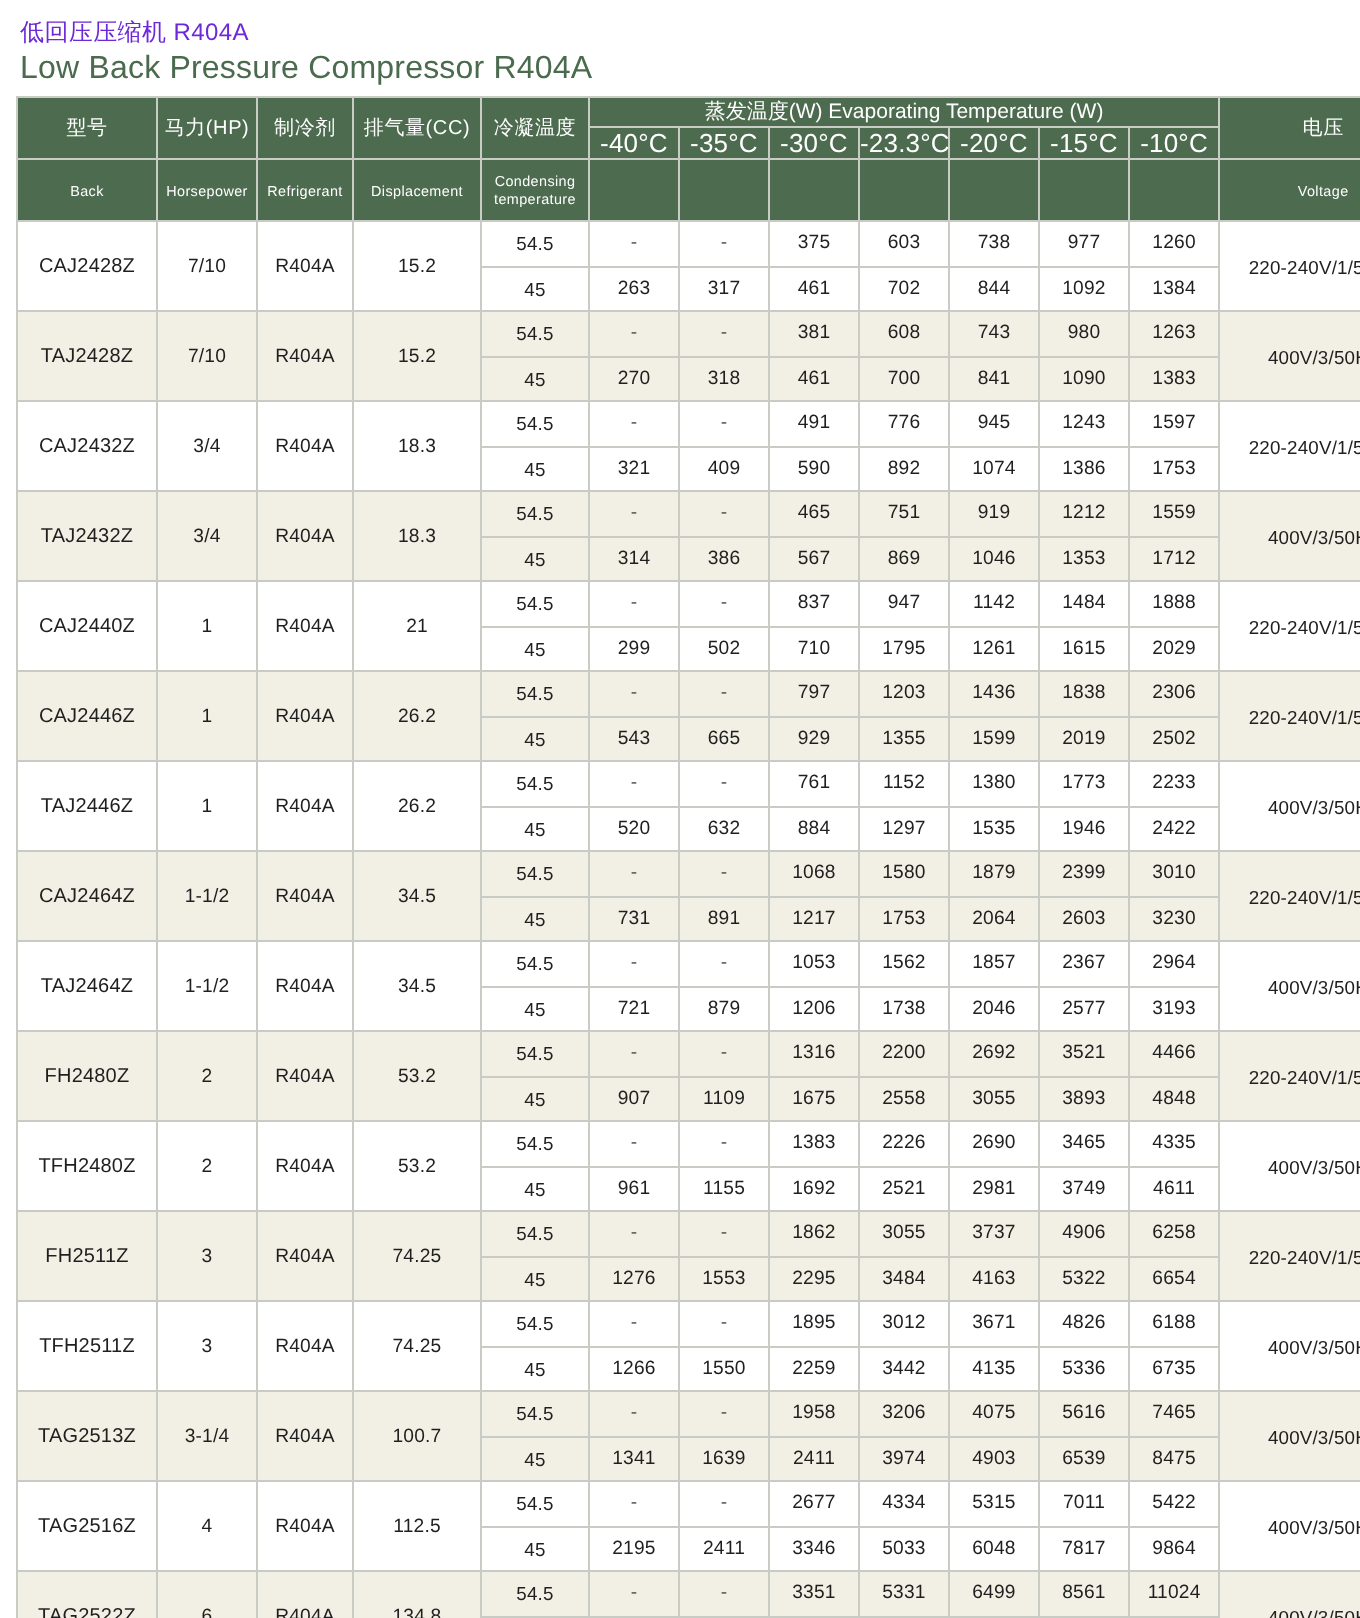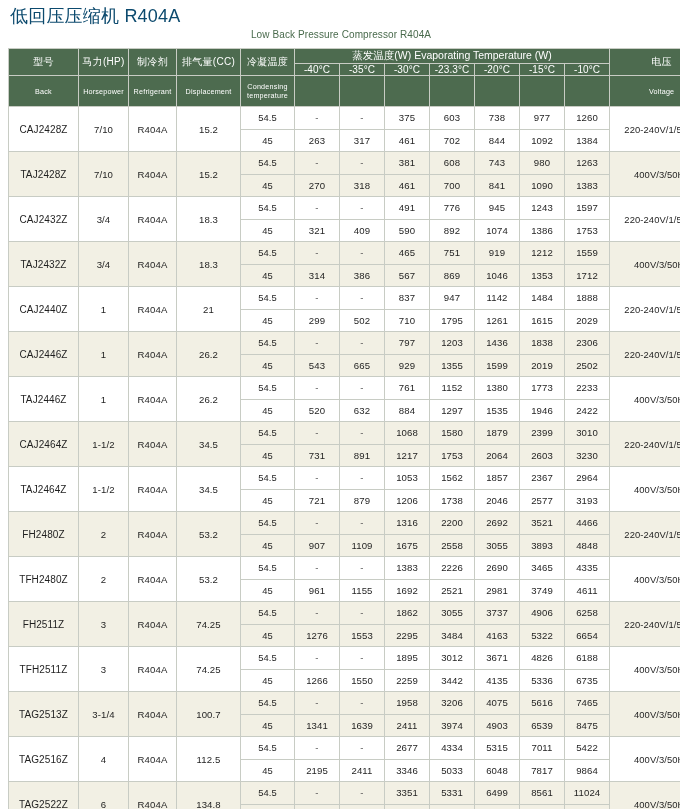--- a/index.html
+++ b/index.html
@@ -17,32 +17,31 @@
   #page {
     width: 680px;
     height: 809px;
     box-sizing: border-box;
     padding: 8px 8px 0 8px;
   }
   .title-block {
     padding-left: 2px;
   }
   .title-cn {
-    font-size: 18px;
-    color: #0c4a6e;
+    font-size: 12px;
+    color: #6d28d9;
     line-height: 17px;
     letter-spacing: .2px;
   }
   .title-en {
-    font-size: 10px;
+    font-size: 16px;
     color: #4a6b4d;
     line-height: 19px;
     letter-spacing: .1px;
     margin-bottom: 4px;
-    text-align: center;
   }
   table.spec {
     border-collapse: collapse;
     width: 664px;
     table-layout: fixed;
     border: 1px solid #9aa89b;
   }
   table.spec td, table.spec th {
     border: 1px solid #c8ccc4;
     text-align: center;
@@ -60,21 +59,21 @@
     height: 26px;
     letter-spacing: .3px;
   }
   .hdr-en {
     font-size: 7.2px;
     height: 30px;
     letter-spacing: .2px;
     line-height: 9px;
   }
   .hdr-temp {
-    font-size: 10px;
+    font-size: 13px;
     letter-spacing: .1px;
   }
   .hdr-span {
     font-size: 10.5px;
     margin-top: 16px;
   }
   tbody td {
     font-size: 9.6px;
     height: 21.5px;
     color: #1f1f1f;

